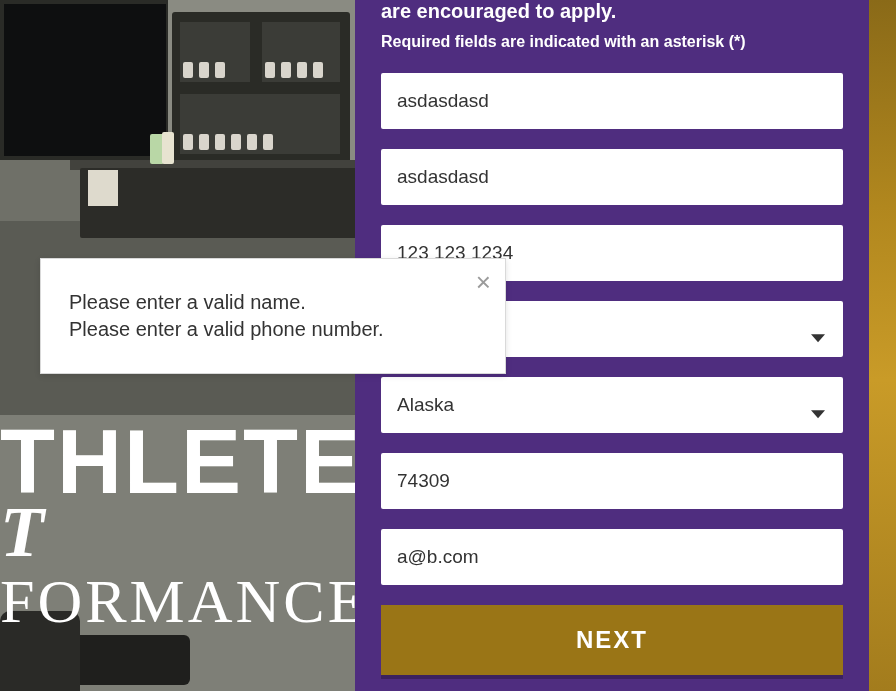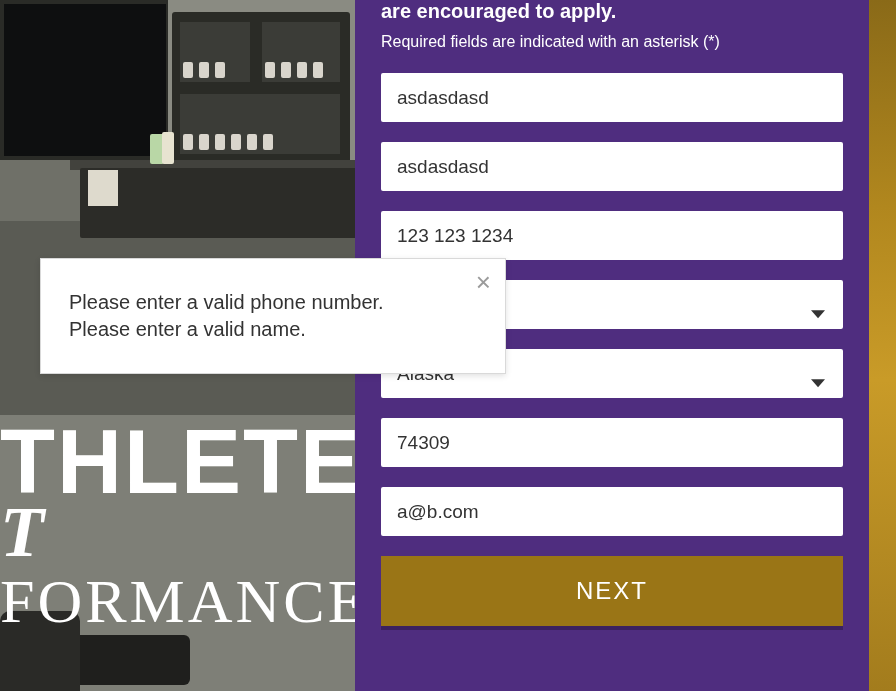--- a/index.html
+++ b/index.html
@@ -34,38 +34,38 @@
   .gold-edge { position:absolute; right:0; top:0; width:28px; height:100%;
     background: linear-gradient(180deg,#8a6a18 0%, #b1871e 30%, #c99b28 55%, #a37c1d 100%);
   }
 
   
   .panel {
     position:absolute; left:355px; top:-10px; width:514px; height:720px;
     background:#4f2d7f; padding:10px 26px 20px 26px; color:#fff;
   }
   .panel h2 { font-size:20px; font-weight:700; margin-bottom:10px; }
-  .hint { font-size:16px; font-weight:400; margin-bottom:22px; }
+  .hint { font-size:16px; font-weight:700; margin-bottom:22px; }
 
   .field {
-    width:100%; height:49px; background:#fff; border:none; border-radius:2px;
+    width:100%; height:56px; background:#fff; border:none; border-radius:2px;
     padding:0 16px; font-size:19px; color:#333; margin-bottom:20px;
     outline:none;
   }
   .select-wrap { position:relative; }
   .select-wrap .caret {
     position:absolute; right:18px; top:50%; transform:translateY(-60%);
     width:0; height:0; border-left:7px solid transparent; border-right:7px solid transparent;
     border-top:8px solid #333; pointer-events:none;
   }
   .select-field { appearance:none; -webkit-appearance:none; background:#fff; cursor:pointer; }
 
   .next-btn {
     width:100%; height:70px; background:#9a7516; color:#fff; border:none;
-    font-size:24px; font-weight:400; letter-spacing:2px; cursor:pointer;
+    font-size:24px; font-weight:700; letter-spacing:2px; cursor:pointer;
     box-shadow: 0 4px 0 rgba(0,0,0,0.25);
   }
 
   
   .popup {
     position:absolute; left:40px; top:258px; width:466px; background:#fff;
     border:1px solid #d9d9d9; box-shadow:0 2px 6px rgba(0,0,0,0.12);
     padding:30px 28px 30px 28px; color:#333;
   }
   .popup .close {
@@ -132,17 +132,17 @@
     </div>
 
     <input class="field" type="text" value="74309" style="">
     <input class="field" type="text" value="a@b.com" style="">
 
     <button class="next-btn">NEXT</button>
   </div>
 
   <div class="popup">
     <button class="close">×</button>
+    <p>Please enter a valid name.</p>
     <p>Please enter a valid phone number.</p>
-    <p>Please enter a valid name.</p>
   </div>
 
 </div>
 
 </body></html>

